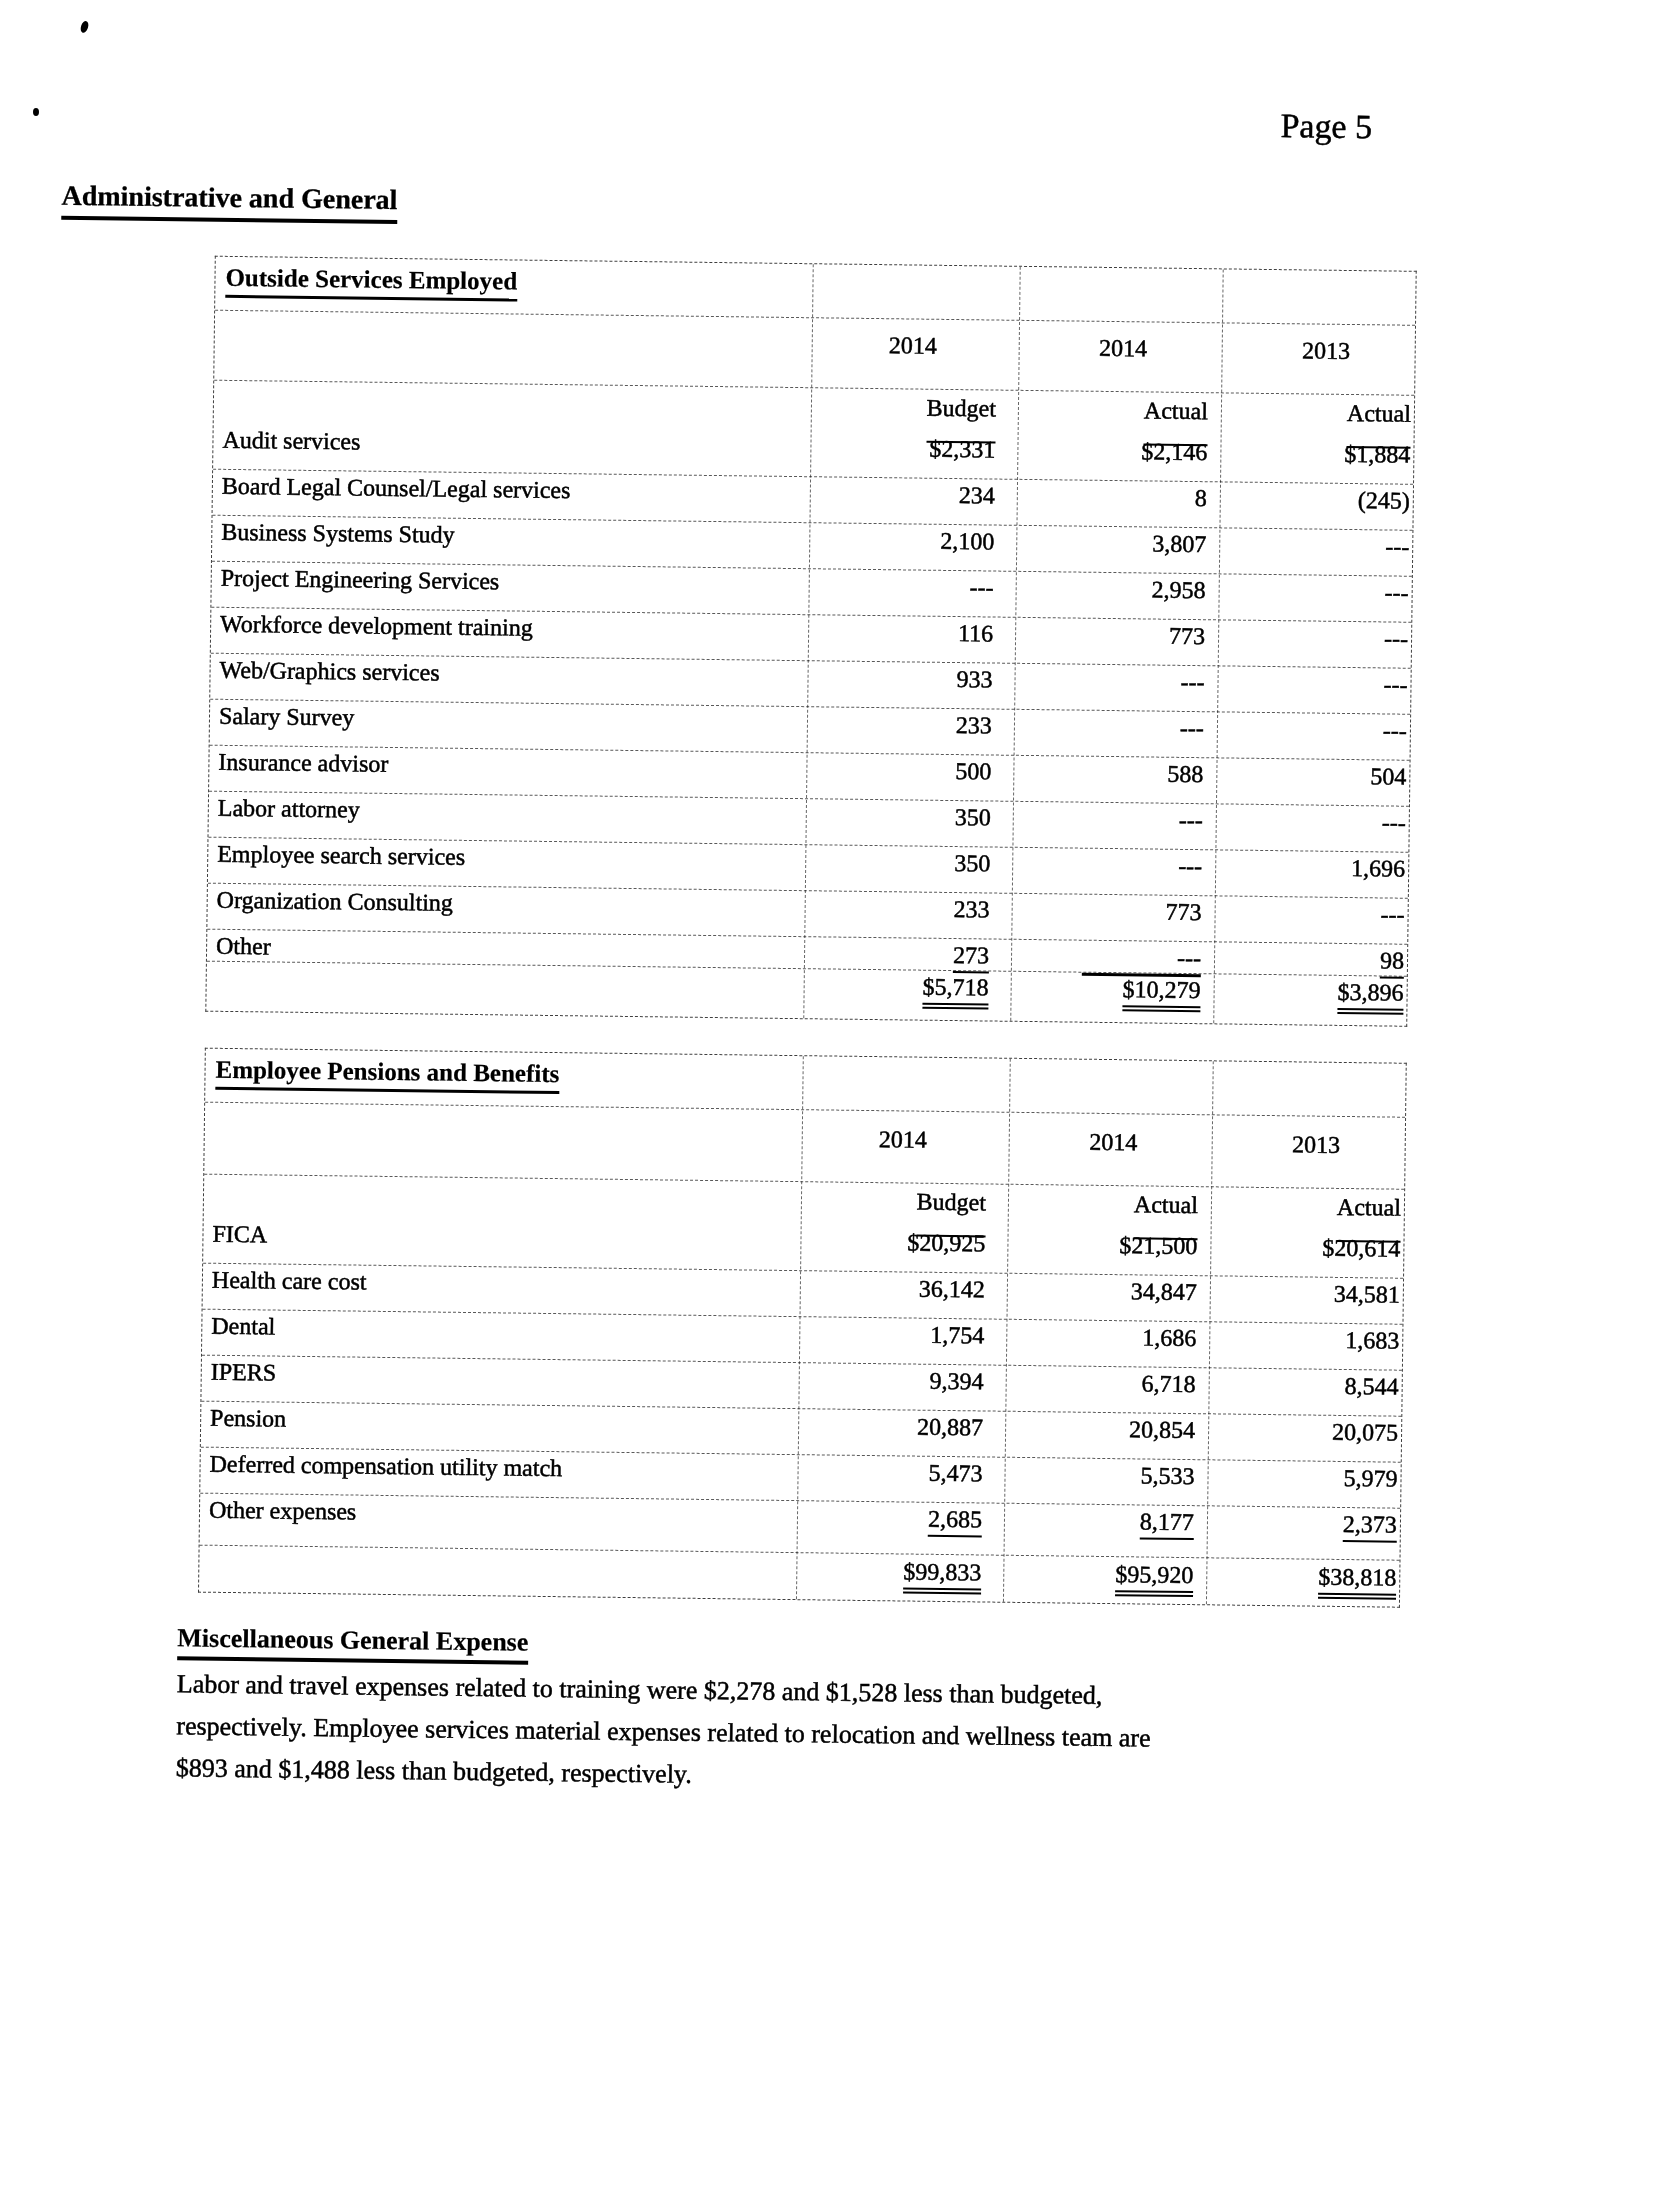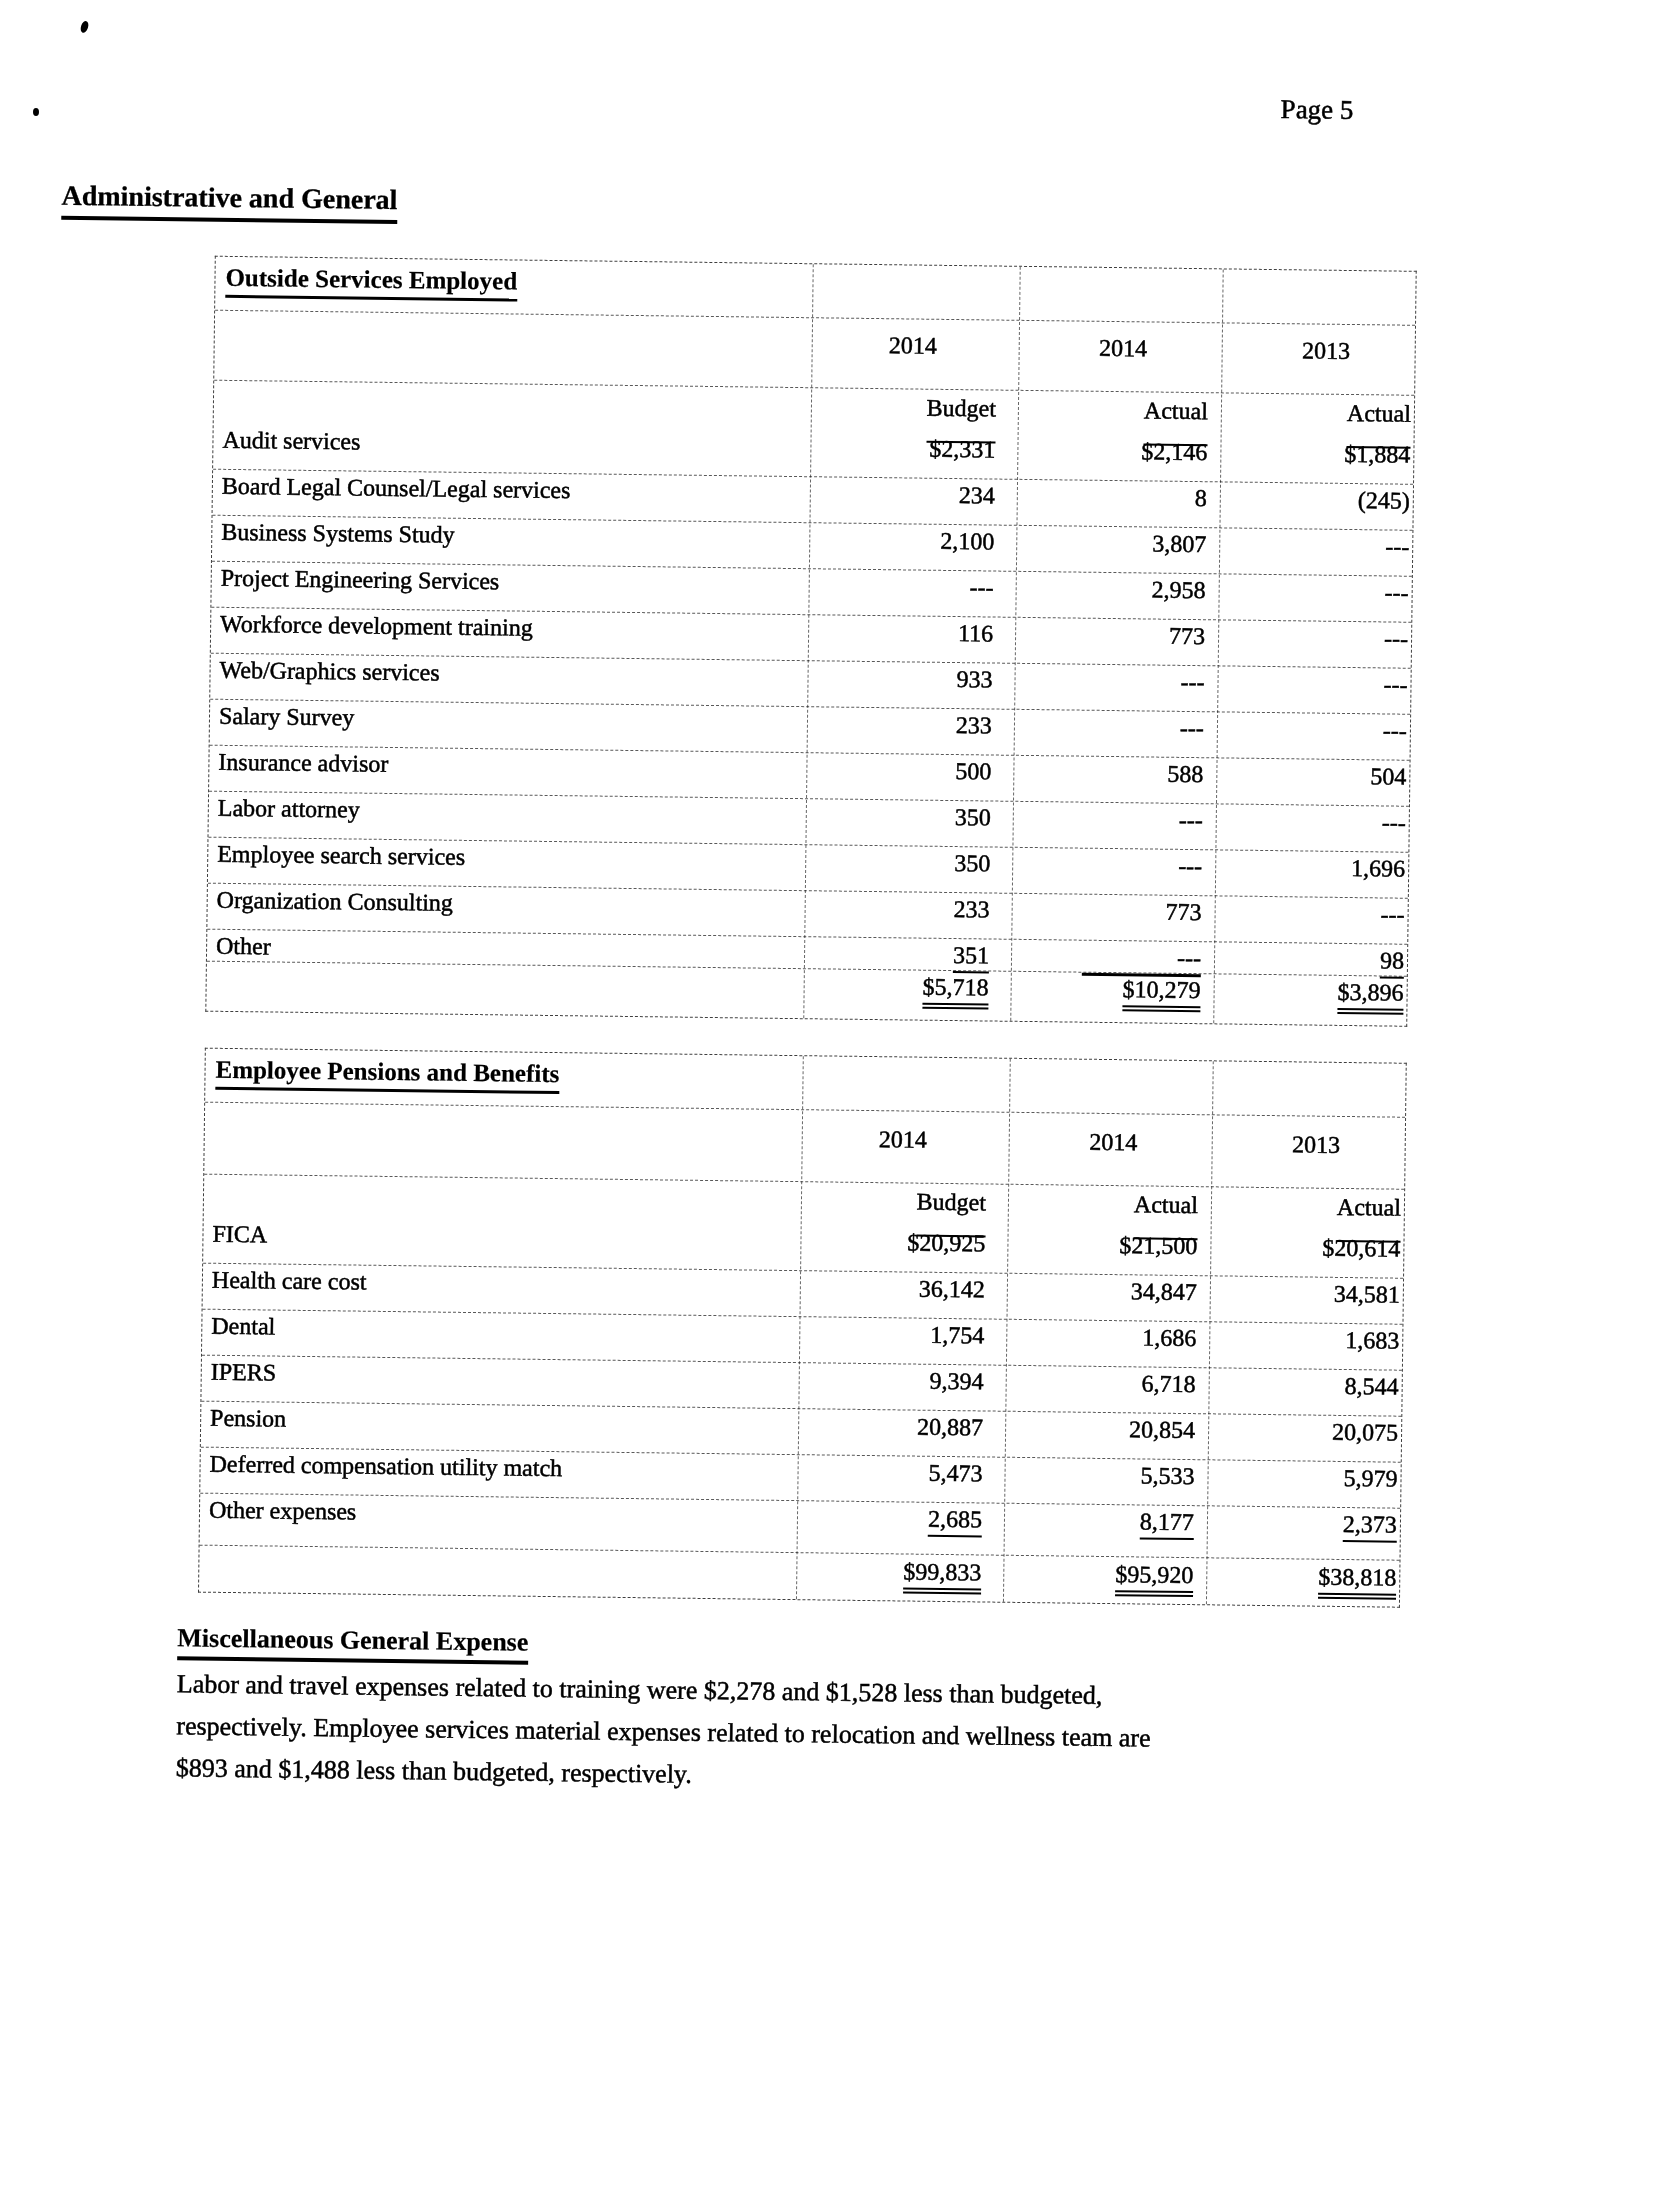--- a/index.html
+++ b/index.html
@@ -6,21 +6,21 @@
   body{
     width:1675px;height:2194px;position:relative;overflow:hidden;
     font-family:"Liberation Serif", serif;color:#000;
   }
   .sheet{
     position:absolute;left:0;top:0;width:1675px;height:2194px;
     transform:rotate(0.72deg);transform-origin:0 0;
     -webkit-text-stroke:0.5px #000;
   }
   .speck{position:absolute;background:#000;border-radius:50%;}
-  .page-num{position:absolute;left:1282px;top:78px;font-size:27px;}
+  .page-num{position:absolute;left:1282px;top:91px;font-size:34px;}
   .section-heading{
     position:absolute;left:64px;top:179px;font-size:28px;font-weight:bold;
     border-bottom:4px solid #000;padding-bottom:4px;-webkit-text-stroke:0.3px #000;
   }
   
   .fintable{
     position:absolute;left:218px;width:1202px;
     border:1.5px dashed rgba(0,0,0,0.75);box-sizing:border-box;
     font-size:24px;
   }
@@ -145,21 +145,21 @@
         <span class="cell c3 num">1,696</span>
       </div>
       <div class="row">
         <span class="lbl">Organization Consulting</span>
         <span class="cell c1 num">233</span>
         <span class="cell c2 num">773</span>
         <span class="cell c3 num">---</span>
       </div>
       <div class="row" style="border-bottom:none;">
         <span class="lbl">Other</span>
-        <span class="cell c1 num"><span class="uline">351</span></span>
+        <span class="cell c1 num"><span class="uline">273</span></span>
         <span class="cell c2 num"><span class="uline-wide">---</span></span>
         <span class="cell c3 num"><span class="uline">98</span></span>
       </div>
     </div>
 
     <div class="hline" style="top:704px;"></div>
 
     <div class="trow">
       <span class="cell c1 num" style="top:708px;"><span class="dd">$5,718</span></span>
       <span class="cell c2 num" style="top:708px;"><span class="dd">$10,279</span></span>

